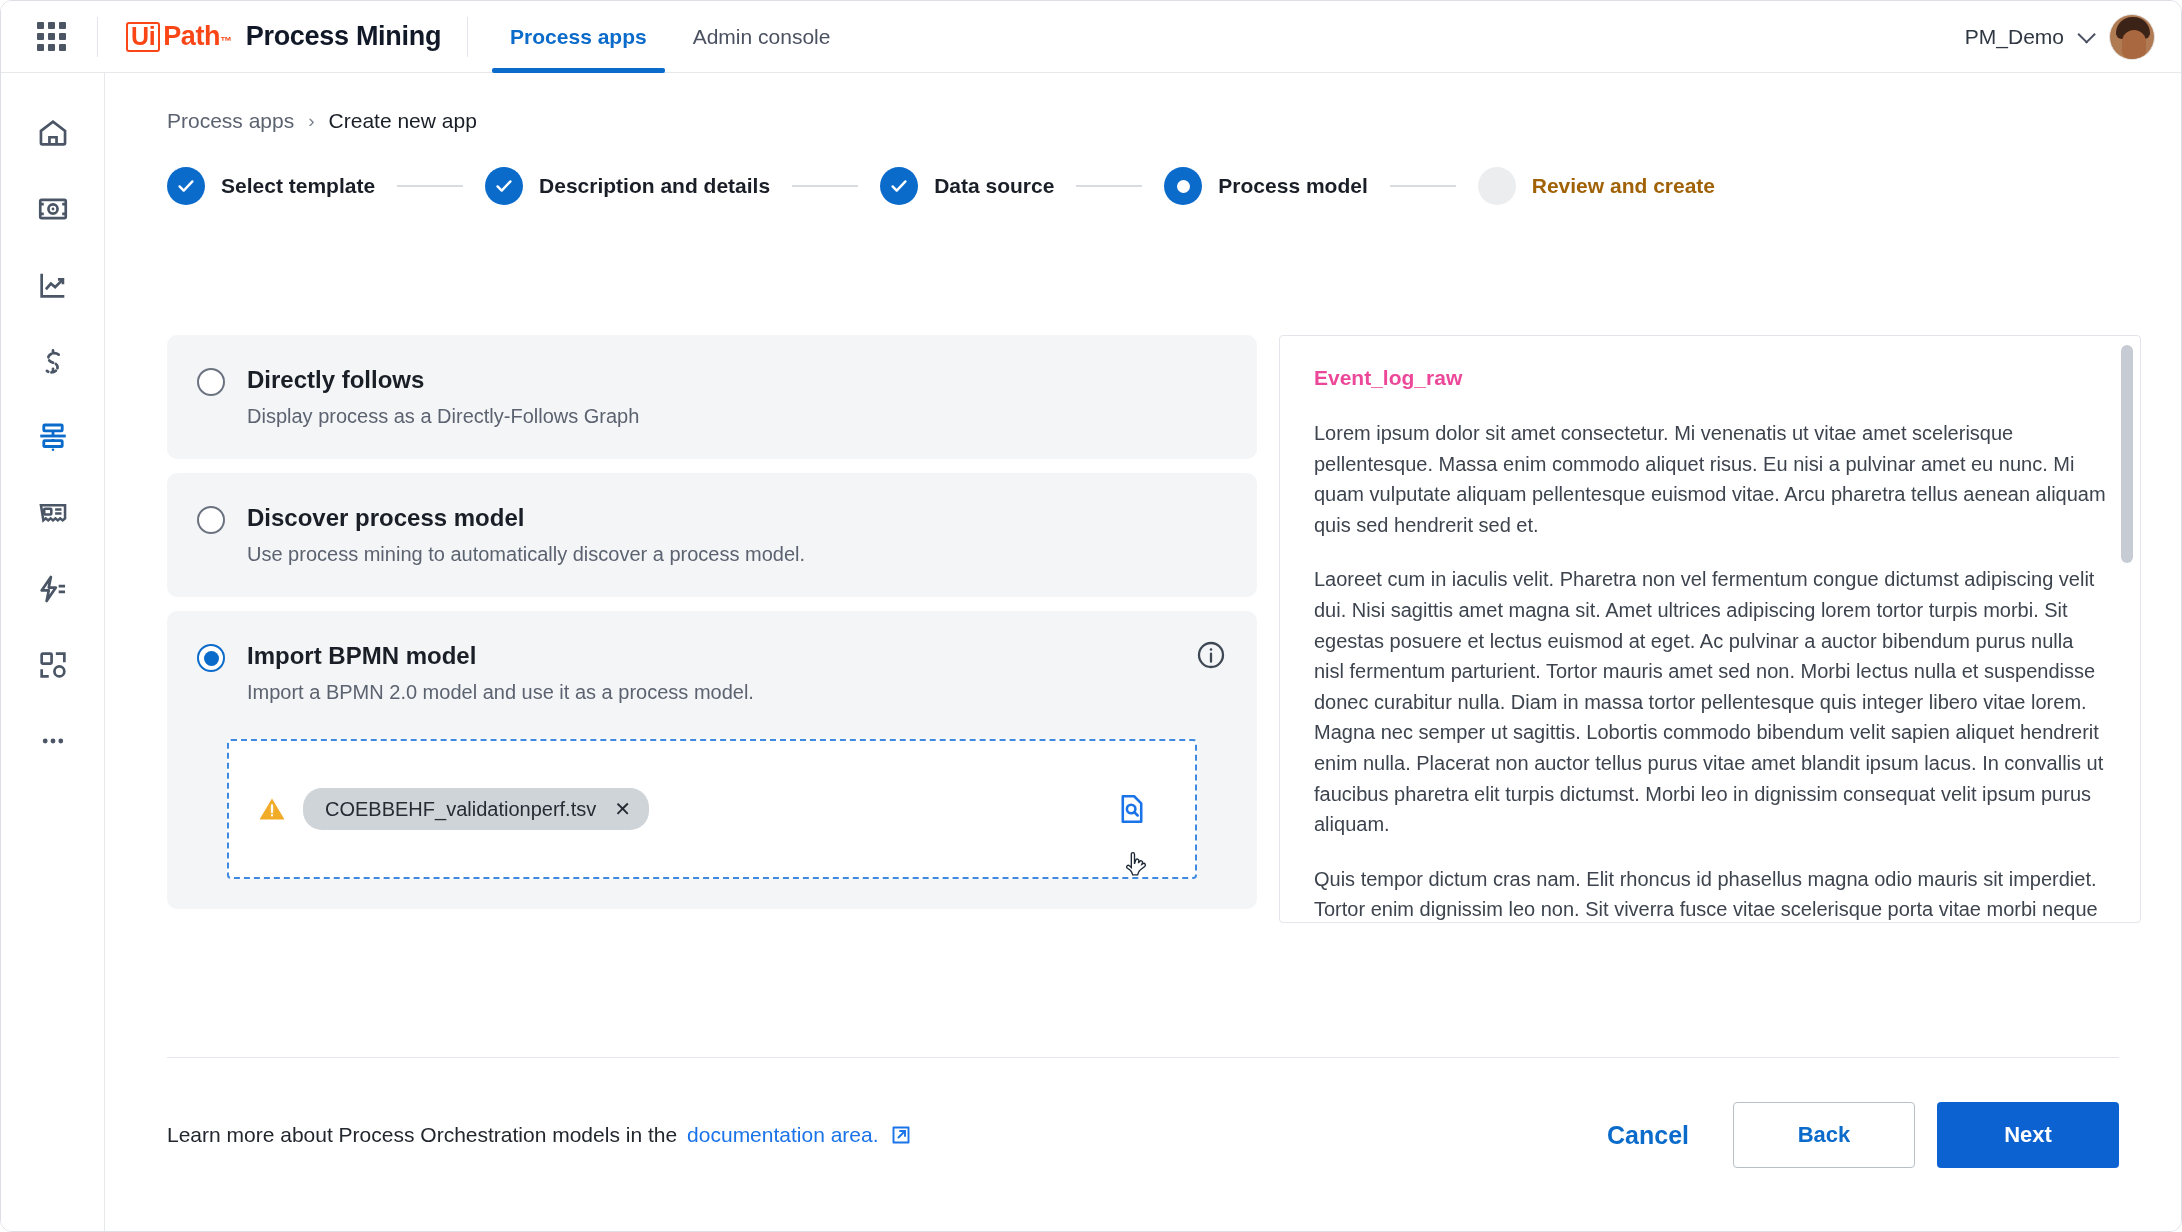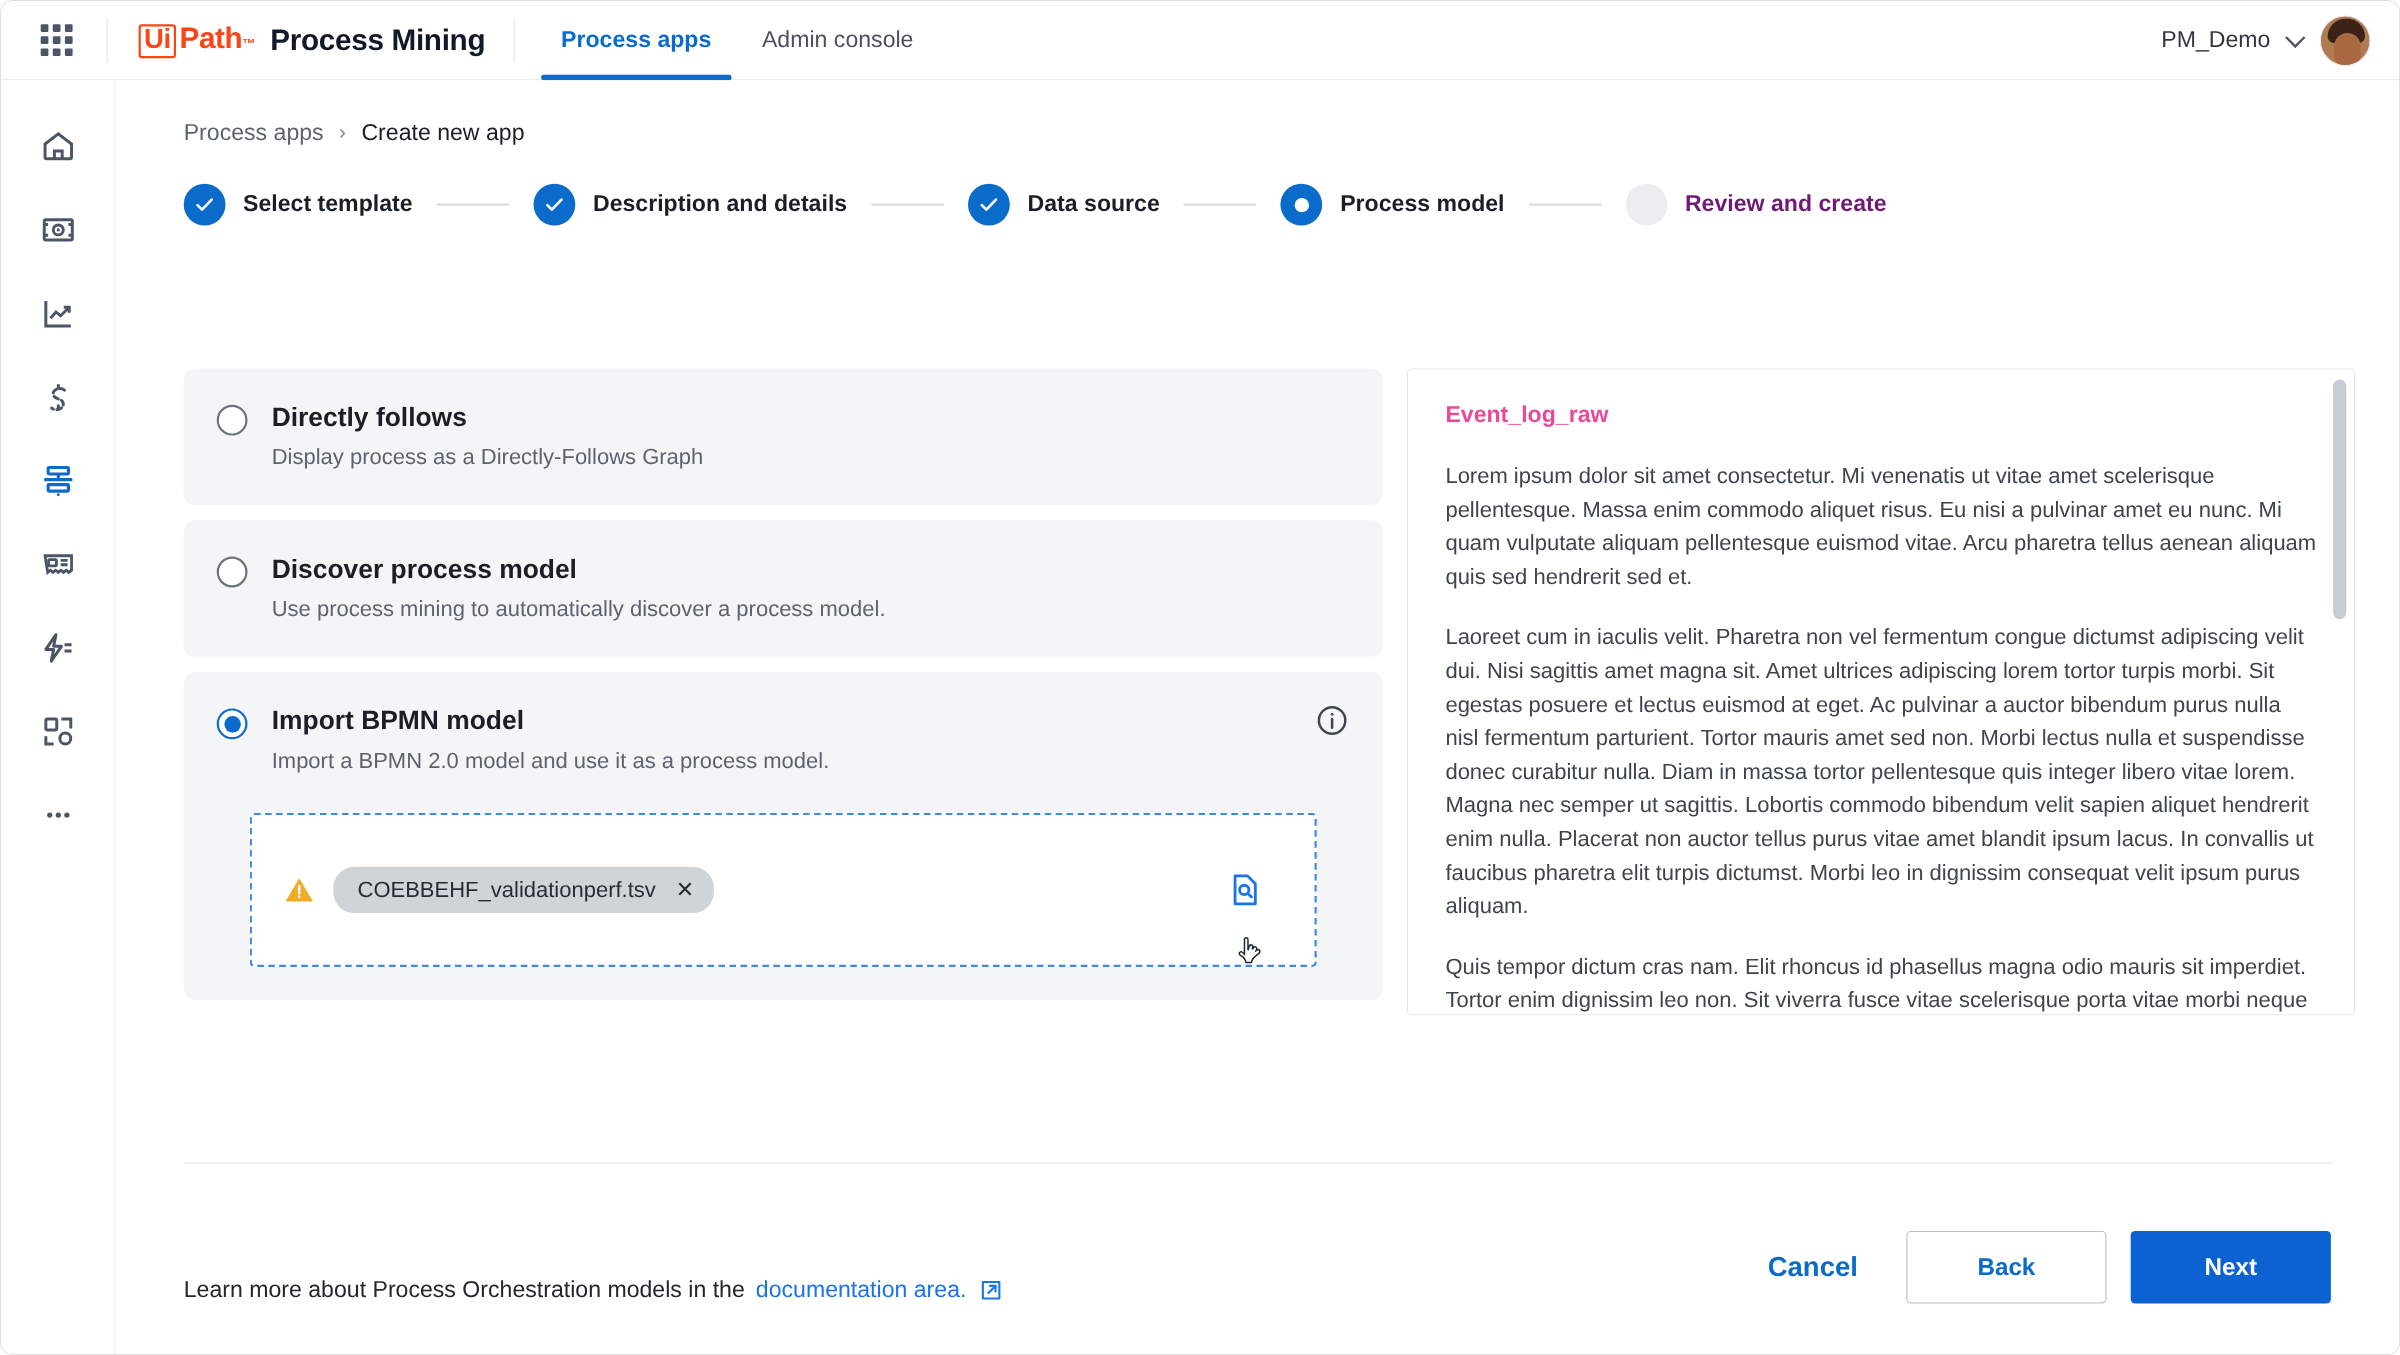--- a/index.html
+++ b/index.html
@@ -114,21 +114,21 @@
   .step-circle {
     width: 38px; height: 38px; border-radius: 50%;
     display: flex; align-items: center; justify-content: center; flex: none;
   }
   .step-circle.done { background: #0b6bcb; }
   .step-circle.done svg { display: block; }
   .step-circle.current { background: #0b6bcb; }
   .step-circle.current i { width: 13px; height: 13px; border-radius: 50%; background: #fff; display: block; }
   .step-circle.todo { background: #ecedef; }
   .step-label { font-size: 21px; font-weight: 700; color: #1a1f27; white-space: nowrap; }
-  .step-label.muted { color: #701a75; }
+  .step-label.muted { color: #a16207; }
   .step-line { width: 66px; height: 2px; background: #d8dbe0; margin: 0 22px; flex: none; }
 
   .page-title {
     position: absolute; left: 62px; top: 182px;
     font-size: 38px; font-weight: 700; color: #15191f; letter-spacing: -0.4px;
   }
 
   
   .options {
     position: absolute; left: 62px; top: 262px; width: 1090px;
@@ -195,21 +195,21 @@
     width: 12px; height: 218px; border-radius: 6px; background: #c7ccd4;
     cursor: pointer;
   }
 
   
   .footer-rule {
     position: absolute; left: 62px; right: 62px; top: 984px; height: 1px; background: #e4e7eb;
   }
   .footer {
     position: absolute; left: 62px; right: 62px; top: 1012px; height: 100px;
-    display: flex; align-items: flex-end;
+    display: flex; align-items: center;
   }
   .learn {
     font-size: 21px; color: #22272e; display: flex; align-items: center; gap: 10px;
   }
   .learn a { color: #1a73e8; text-decoration: none; cursor: pointer; }
   .ext-icon { width: 24px; height: 24px; flex: none; }
   .footer-actions { margin-left: auto; display: flex; align-items: center; gap: 22px; }
   .btn-text {
     color: #0b6bcb; font-size: 25px; font-weight: 700; padding: 12px 22px; cursor: pointer;
     background: none; border: none; font-family: inherit;

